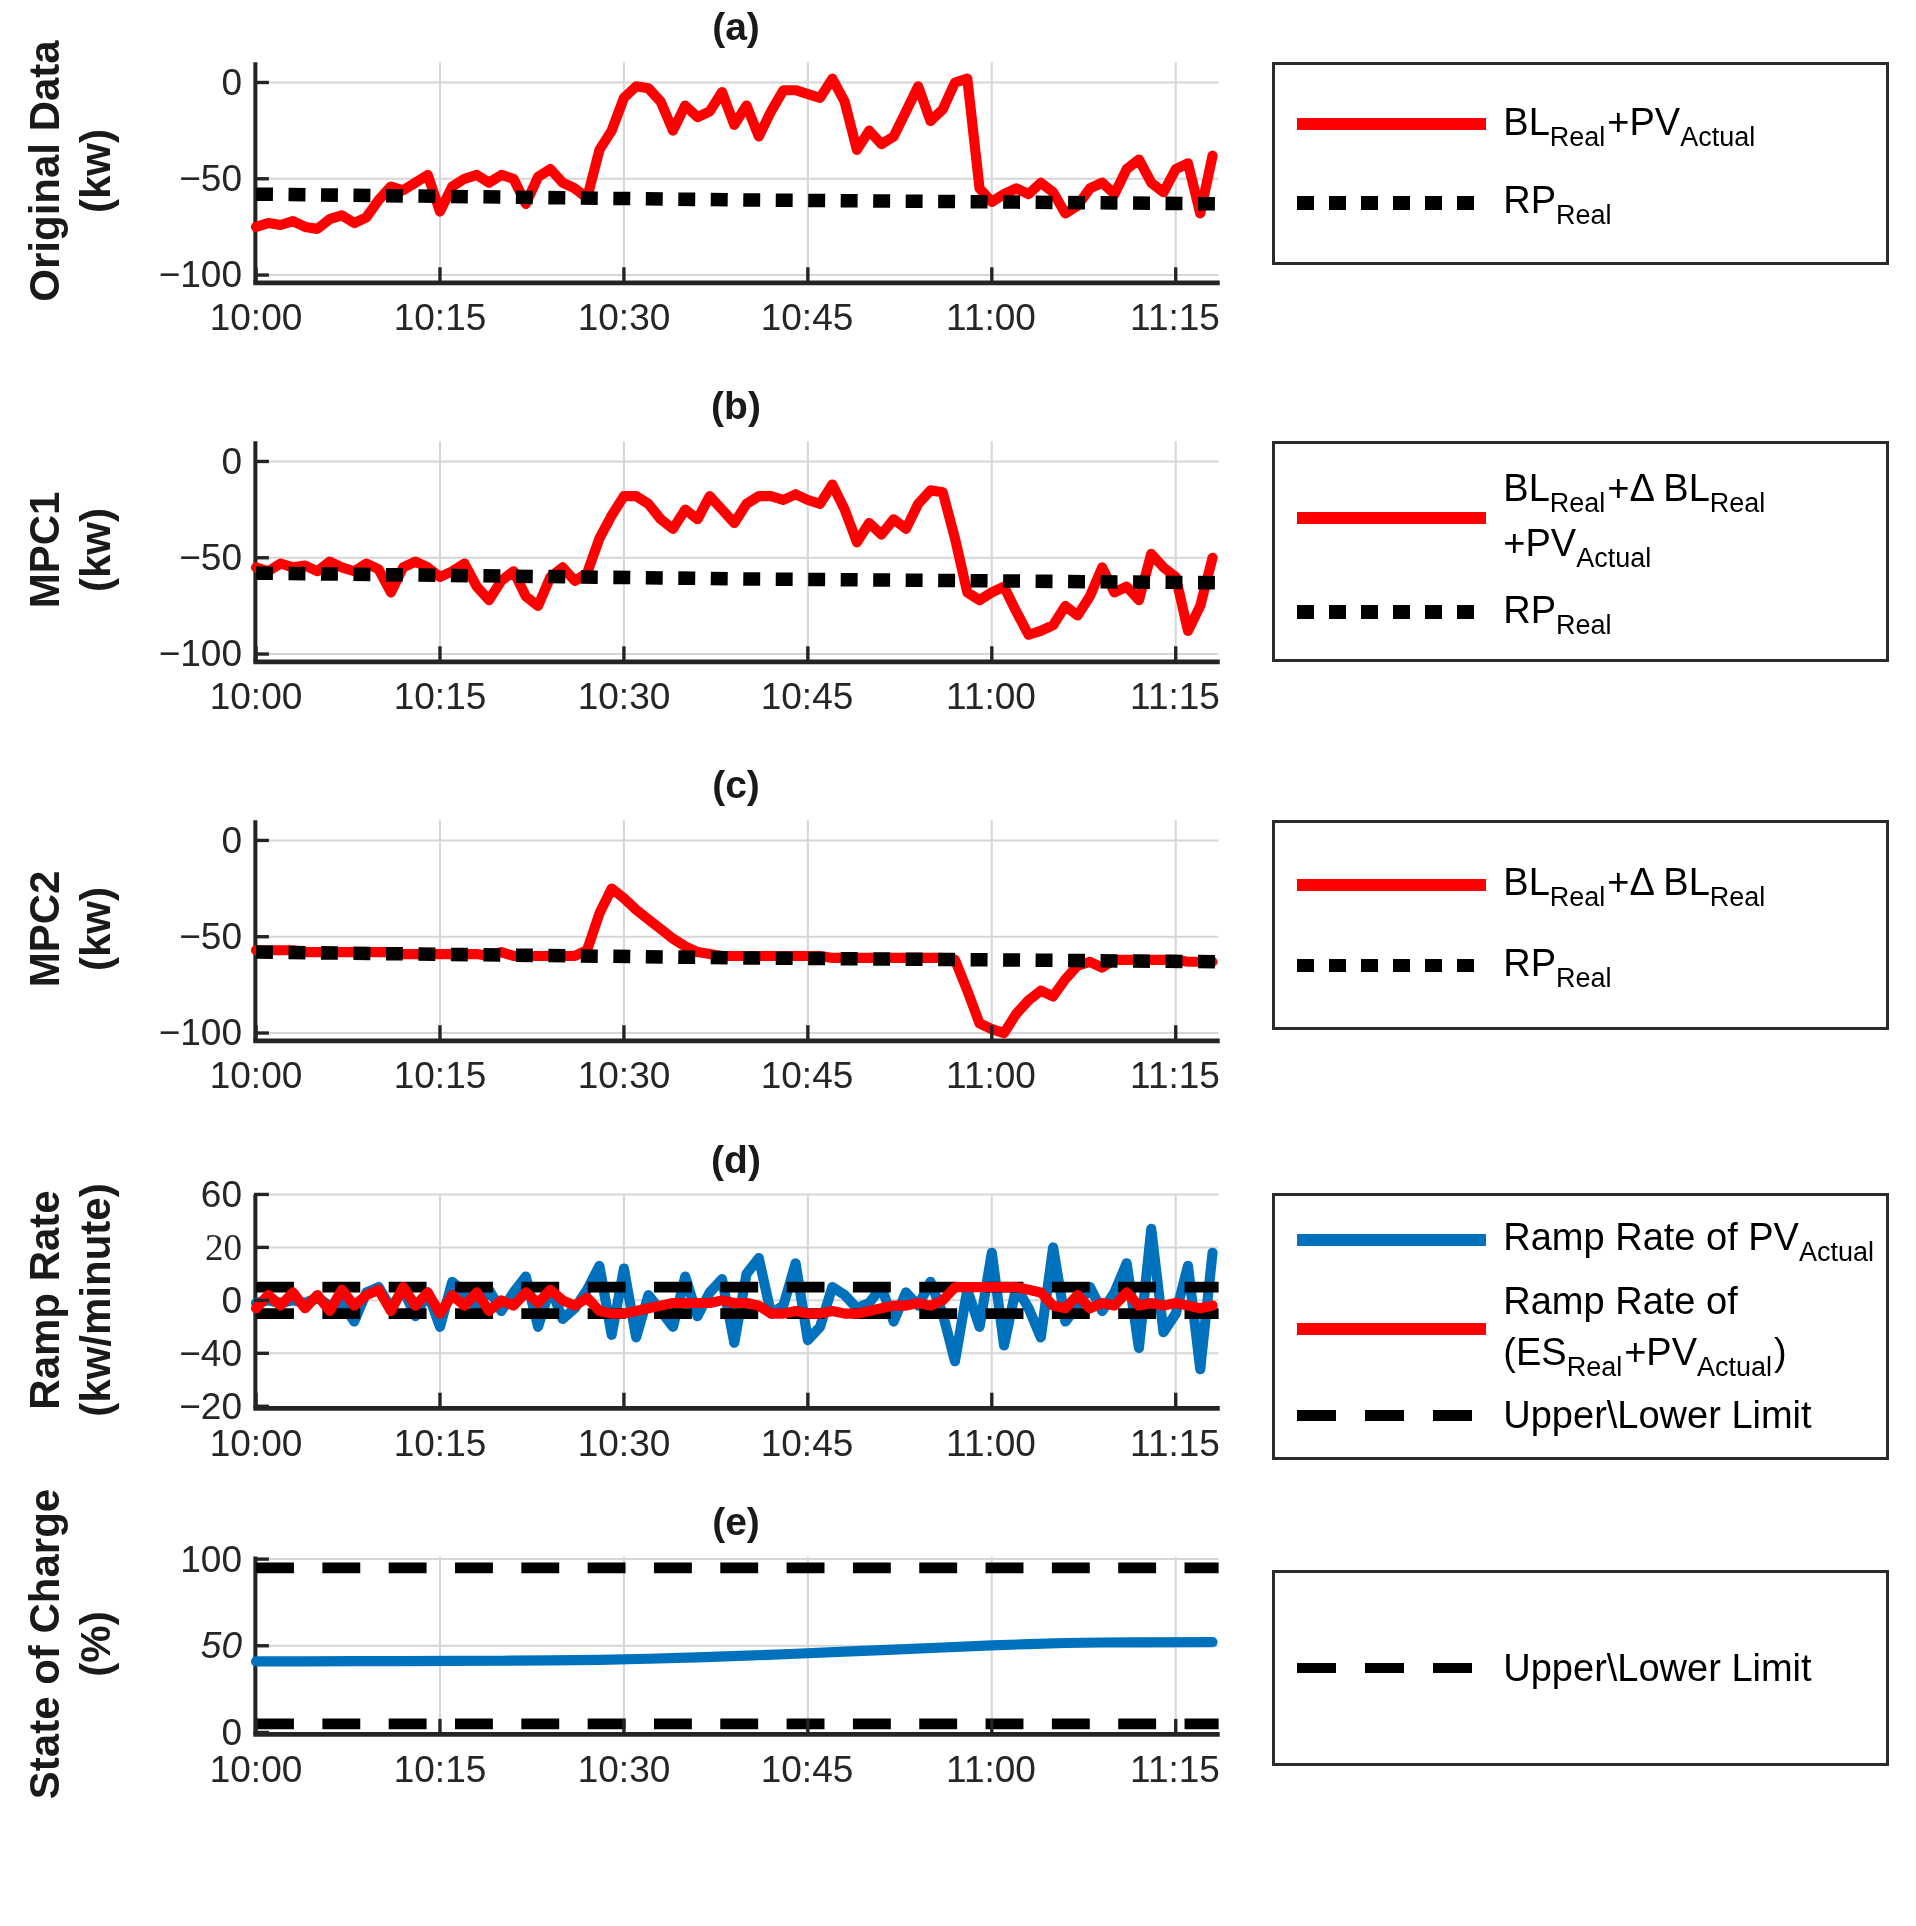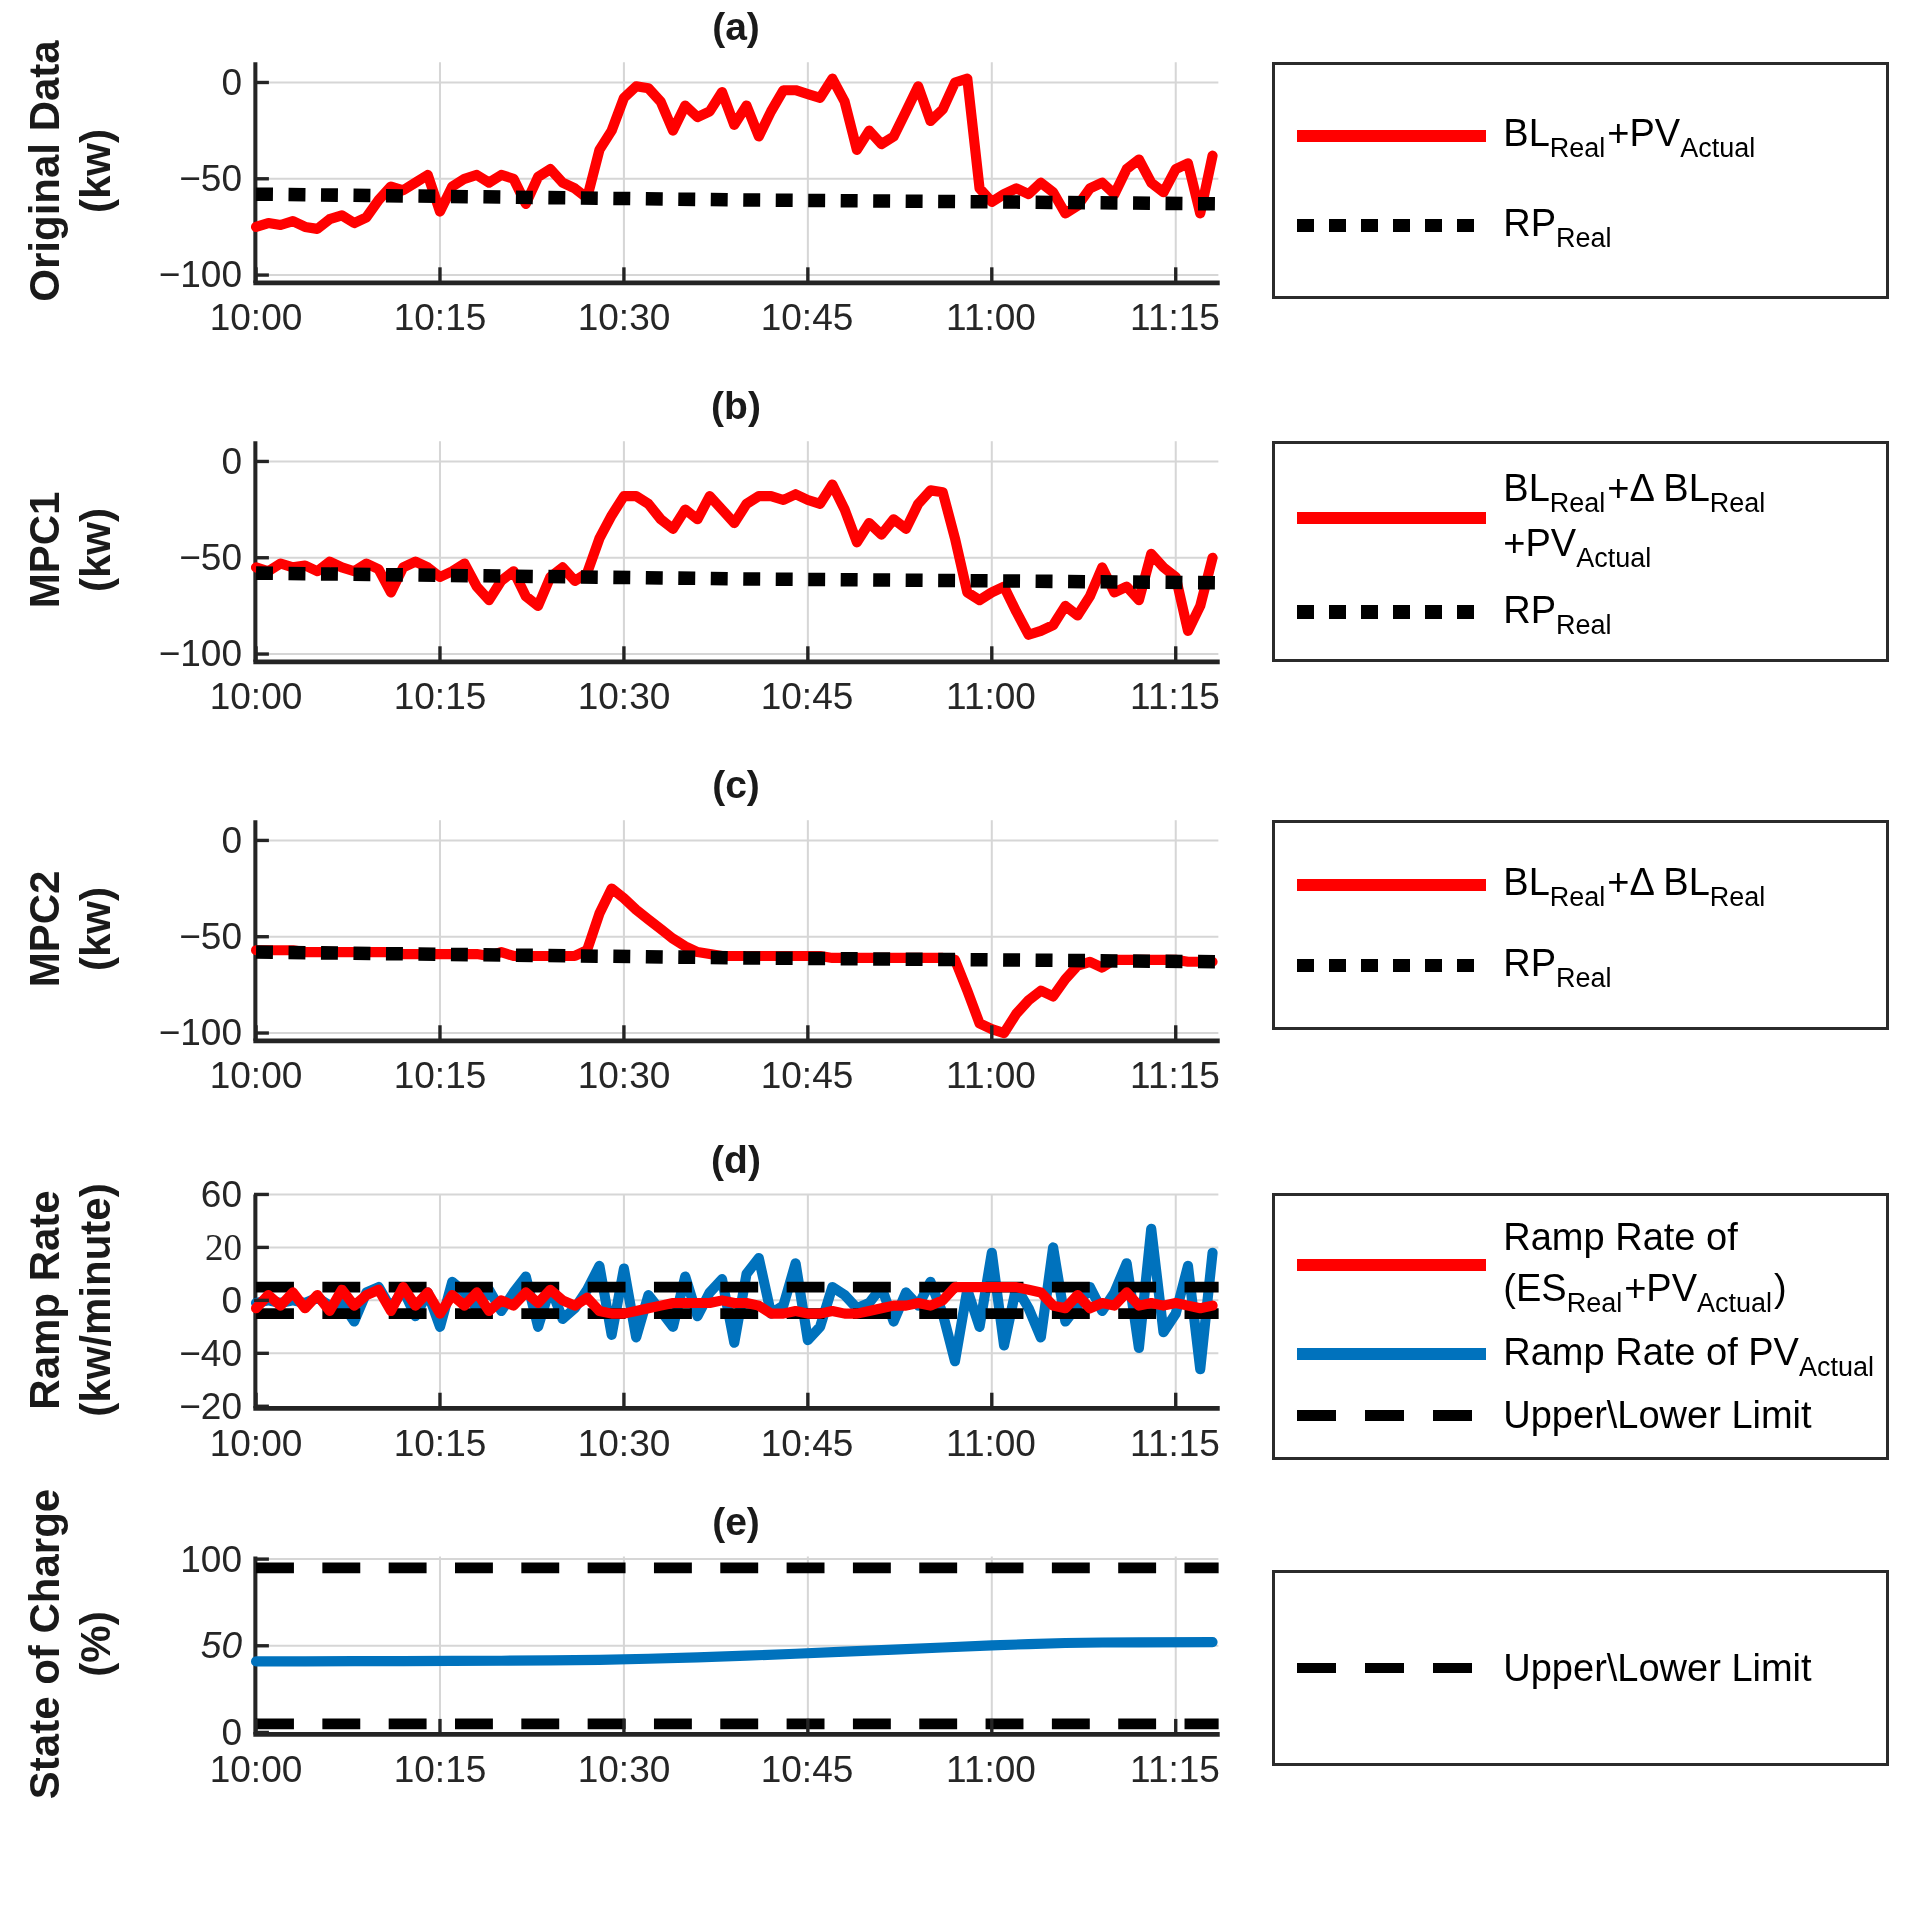--- a/index.html
+++ b/index.html
@@ -217,21 +217,21 @@
       <div class="xtick" style="left: 543px; top: 1749px;">10:30</div>
       <div class="xtick" style="left: 726px; top: 1749px;">10:45</div>
       <div class="xtick" style="left: 910px; top: 1749px;">11:00</div>
       <div class="xtick" style="left: 1094px; top: 1749px;">11:15</div>
       <div class="ylabel" style="top: 1590px;">
         <div>State of Charge</div>
         <div>(%)</div>
       </div>
     </div>
   <div id="legends">
-      <div class="legend" style="top: 62px; height: 237px;">
+      <div class="legend" style="top: 62px; height: 203px;">
         <div class="lrow">
           <div class="swatch sw-solid" style="background: rgb(255, 0, 0);"></div>
           <div class="llabel">
             <div><span>BL</span><span class="sub">Real</span><span>+PV</span><span class="sub">Actual</span></div>
           </div>
         </div>
         <div class="lrow">
           <div class="swatch sw-dotted"></div>
           <div class="llabel">
             <div><span>RP</span><span class="sub">Real</span></div>
@@ -262,30 +262,30 @@
         </div>
         <div class="lrow">
           <div class="swatch sw-dotted"></div>
           <div class="llabel">
             <div><span>RP</span><span class="sub">Real</span></div>
           </div>
         </div>
       </div>
       <div class="legend" style="top: 1193px; height: 267px;">
         <div class="lrow">
+          <div class="swatch sw-solid" style="background: rgb(0, 114, 189);"></div>
+          <div class="llabel">
+            <div><span>Ramp Rate of PV</span><span class="sub">Actual</span></div>
+          </div>
+        </div>
+        <div class="lrow">
           <div class="swatch sw-solid" style="background: rgb(255, 0, 0);"></div>
           <div class="llabel">
             <div><span>Ramp Rate of</span></div>
             <div><span>(ES</span><span class="sub">Real</span><span>+PV</span><span class="sub">Actual</span><span>)</span></div>
-          </div>
-        </div>
-        <div class="lrow">
-          <div class="swatch sw-solid" style="background: rgb(0, 114, 189);"></div>
-          <div class="llabel">
-            <div><span>Ramp Rate of PV</span><span class="sub">Actual</span></div>
           </div>
         </div>
         <div class="lrow">
           <div class="swatch sw-dashed"></div>
           <div class="llabel">
             <div><span>Upper\Lower Limit</span></div>
           </div>
         </div>
       </div>
       <div class="legend" style="top: 1570px; height: 196px;">

